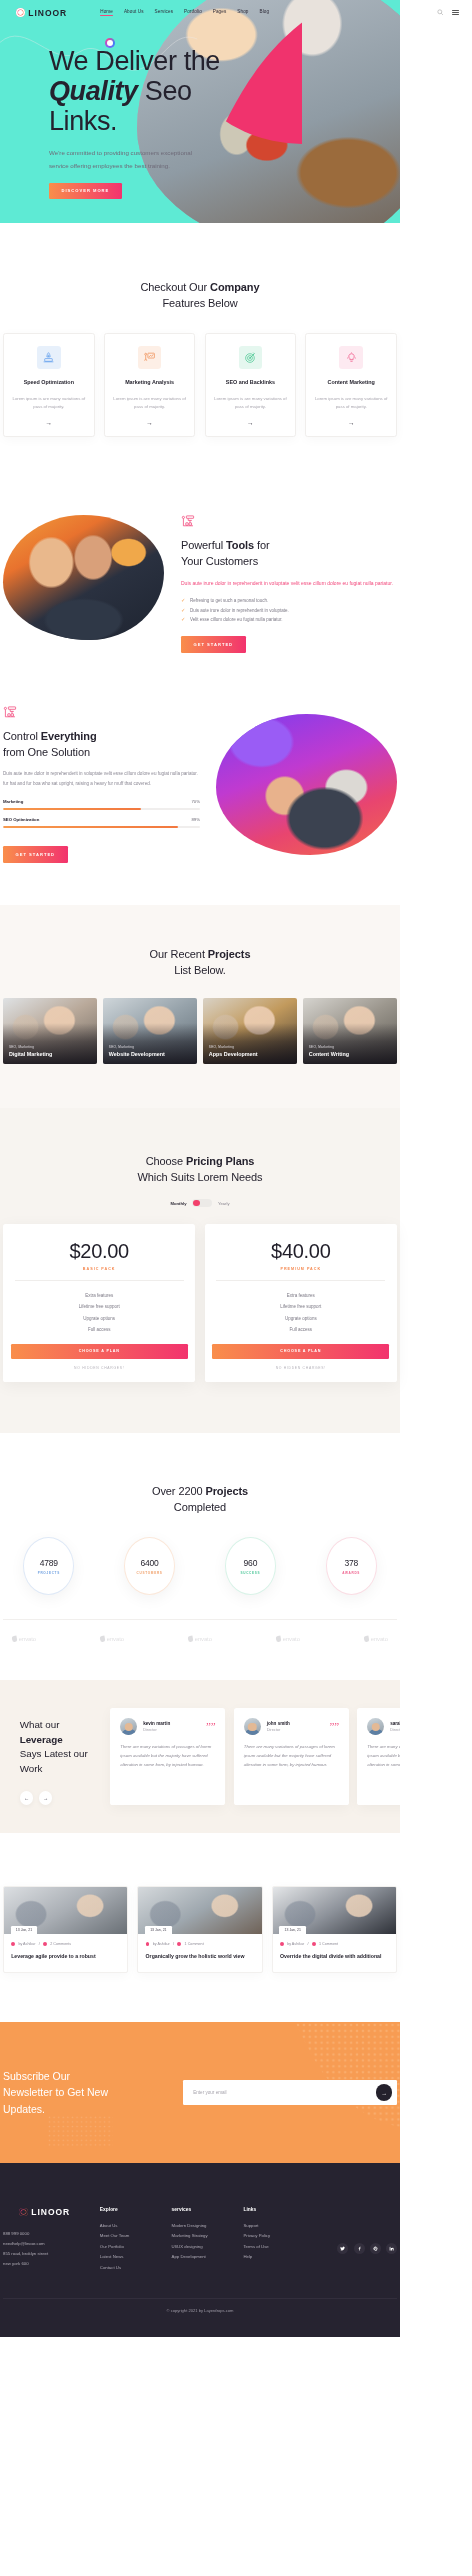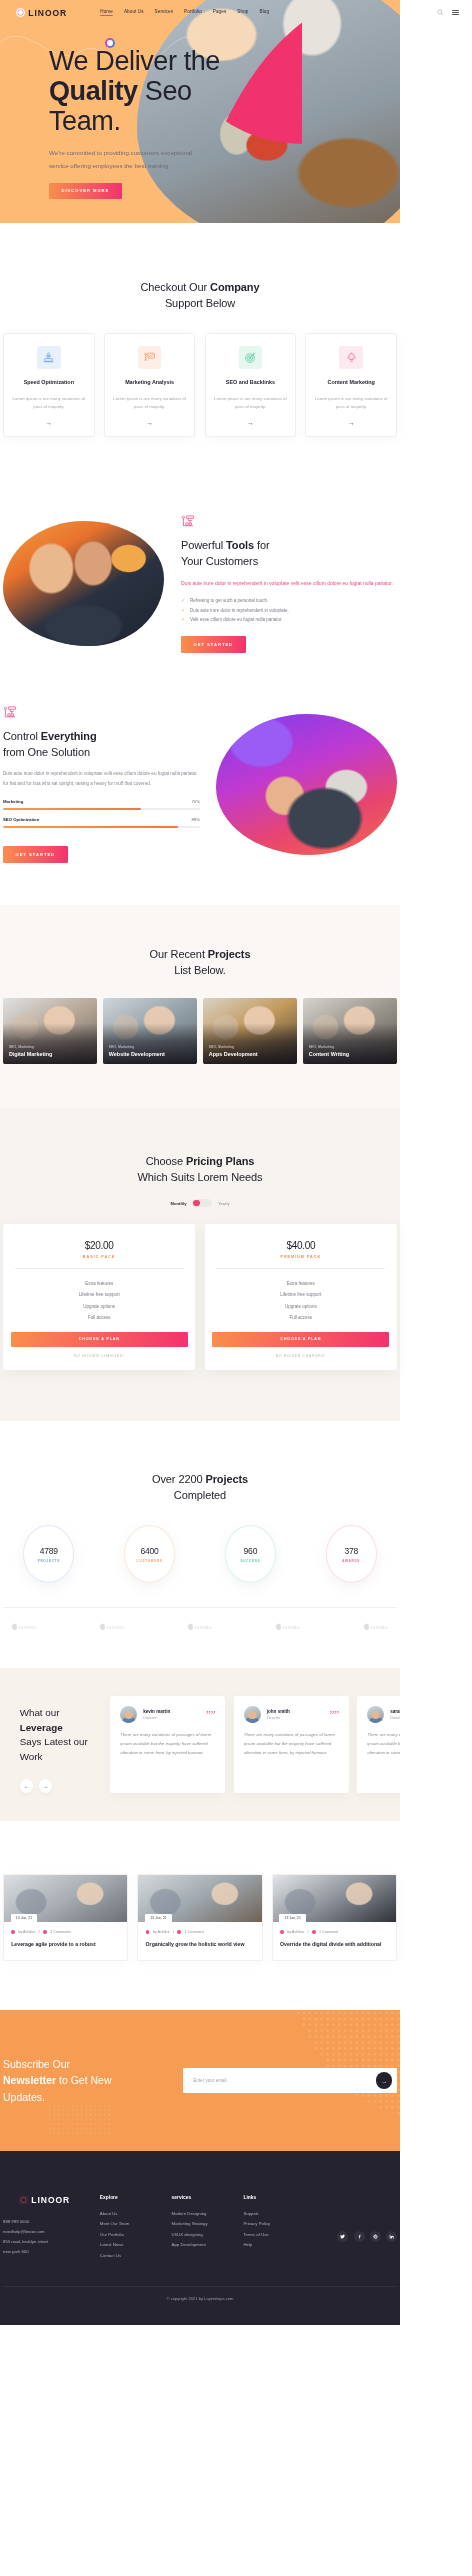--- a/index.html
+++ b/index.html
@@ -22,39 +22,39 @@
   .logo-mark:after{content:"";position:absolute;inset:2.1px;border-radius:50%;background:#fff;}
   .logo-text{font-weight:700;font-size:8.5px;letter-spacing:1px;color:#21212b;}
   .nav{display:flex;align-items:center;gap:11px;margin-left:33px;}
   .nav a{font-size:4.6px;color:#2e2b38;text-decoration:none;position:relative;padding-bottom:2px;letter-spacing:0.1px;}
   .nav a.active:after{content:"";position:absolute;left:0;right:0;bottom:0;height:0.9px;background:#f2497c;border-radius:1.3px;}
   .hdr-right{margin-left:auto;display:flex;align-items:center;gap:7.9px;margin-right:13px;}
   .ico{width:6.6px;height:6.6px;opacity:.6;}
   .burger div{width:7.2px;height:0.8px;background:#555;margin:1.4px 0;border-radius:1.3px;}
 
   
-  .hero{position:relative;height:223px;overflow:hidden;background:#fdba74;}
+  .hero{position:relative;height:223px;overflow:hidden;background:#5eead4;}
   .hero-blob{position:absolute;right:-39px;top:-26px;width:302px;height:276px;
     border-radius:52% 48% 44% 56%/56% 48% 52% 44%;
     background:linear-gradient(135deg,#c3cbd3 0%,#9aa5ae 35%,#7d8a94 100%);
     overflow:hidden;}
   .hero-blob:before{content:"";position:absolute;inset:0;
     background:
       radial-gradient(ellipse 79px 59px at 28% 22%, #f5d9b8 0 42%, transparent 46%),
       radial-gradient(ellipse 72px 79px at 58% 18%, #e8e2dc 0 38%, transparent 42%),
       radial-gradient(ellipse 105px 72px at 70% 72%, #9b6b3c 0 45%, transparent 50%),
       radial-gradient(ellipse 39px 29.5px at 43% 62%, #d3462f 0 50%, transparent 55%),
       radial-gradient(ellipse 31.5px 39px at 33% 58%, #cdc8b6 0 50%, transparent 55%),
       linear-gradient(160deg,#b9c2ca,#8f9ba4 55%,#6d5a48);}
   .hero-pink{position:absolute;right:98px;top:-19.7px;width:151px;height:164px;
     background:#f0336d;border-radius:0 0 0 100%;
     clip-path:path("M0,250 C80,200 60,60 230,0 L230,250 Z");}
   .hero-content{position:absolute;left:0;top:0;width:472px;padding:46px 0 0 49px;z-index:10;}
   h1.hero-title{font-size:27px;line-height:1.12;font-weight:400;color:#24222e;letter-spacing:-0.4px;}
-  h1.hero-title b{font-weight:700;}
+  h1.hero-title b{font-weight:700;font-style:italic;}
   .hero-sub{margin-top:10.5px;font-size:6.2px;line-height:2.0;color:#6e6a78;max-width:164px;}
   .btn-grad{display:inline-block;margin-top:10.5px;background:linear-gradient(90deg,#f98e4b,#f2336e);
     color:#fff;font-size:4.1px;font-weight:700;letter-spacing:1px;padding:5.9px 12.5px;border:none;
     border-radius:1.3px;cursor:pointer;}
   .ring-deco{position:absolute;left:105px;top:38px;width:9.8px;height:9.8px;border-radius:50%;
     border:2px solid transparent;
     background:linear-gradient(#fff,#fff) padding-box,
       conic-gradient(from 90deg,#3b82f6,#8b5cf6,#ec4899,#3b82f6) border-box;z-index:11;}
   .swirl{position:absolute;left:0;top:16.4px;width:217px;height:79px;z-index:5;opacity:.5;}
 
@@ -66,21 +66,21 @@
   .features{padding:41px 0 26px;}
   .feat-grid{display:flex;gap:9.2px;margin-top:21px;}
   .feat-card{flex:1;background:#fff;border:0.7px solid #f0eeec;border-radius:2.6px;
     padding:11.8px 7.9px 10.5px;text-align:center;box-shadow:0 2.6px 10.5px rgba(0,0,0,.03);}
   .feat-ico{width:23.6px;height:23.6px;border-radius:3.3px;margin:0 auto 9.2px;display:flex;align-items:center;justify-content:center;}
   .feat-name{font-size:5.4px;font-weight:700;line-height:1.75;color:#211f2a;}
   .feat-desc{font-size:4.3px;line-height:2.0;color:#a8a5ae;margin-top:6.6px;}
   .feat-arrow{margin-top:7.2px;font-size:6.6px;color:#3a3744;}
 
   
-  .tools{padding:19.7px 0 22px;display:flex;align-items:center;gap:17px;}
+  .tools{padding:19.7px 0 22px;display:flex;align-items:flex-start;gap:17px;}
   .tools-img{width:161px;height:125px;flex:none;position:relative;}
   .tools-blob{position:absolute;inset:0;border-radius:50% 50% 46% 54%/54% 46% 54% 46%;overflow:hidden;
     background:linear-gradient(150deg,#f2a03d 0%,#e8722e 28%,#2a3140 58%,#1e2430 100%);}
   .tools-blob:before{content:"";position:absolute;inset:0;
     background:
       radial-gradient(ellipse 46px 52px at 30% 38%,#e9b88c 0 45%,transparent 50%),
       radial-gradient(ellipse 39px 46px at 56% 34%,#d9a07a 0 45%,transparent 50%),
       radial-gradient(ellipse 72px 39px at 50% 84%,#2f3847 0 50%,transparent 56%),
       radial-gradient(ellipse 33px 26px at 78% 30%,#f0a84a 0 50%,transparent 55%);}
   .tools-txt{flex:1;}
@@ -132,21 +132,21 @@
   
   .pricing{padding:30px 0 35px;background:#f7f4f0;}
   .toggle-row{display:flex;align-items:center;justify-content:center;gap:5.9px;margin-top:13px;}
   .tg-lbl{font-size:4.2px;font-weight:700;color:#2d2a36;}
   .tg-lbl.off{font-weight:400;color:#89858f;}
   .toggle{width:19.7px;height:8.5px;border-radius:5.2px;background:#eceae7;position:relative;cursor:pointer;}
   .knob{position:absolute;left:1px;top:1px;width:6.4px;height:6.4px;border-radius:50%;background:#f2416b;}
   .price-grid{display:flex;gap:9.2px;margin-top:17px;}
   .price-card{flex:1;background:#fff;border-radius:2.6px;padding:15.7px 7.9px 11.8px;text-align:center;
     box-shadow:0 3.9px 15.7px rgba(0,0,0,.05);}
-  .price-amt{font-size:10px;font-weight:400;color:#201e29;letter-spacing:-0.3px;}
+  .price-amt{font-size:20px;font-weight:400;color:#201e29;letter-spacing:-0.3px;}
   .price-pack{margin-top:3.9px;font-size:3.7px;font-weight:700;letter-spacing:1px;color:#f5874e;}
   .price-hr{height:0.7px;background:#efedeb;margin:9.2px 3.9px;}
   .price-feat{font-size:4.5px;line-height:2.5;color:#7b7884;}
   .price-btn{display:block;width:100%;margin-top:9.2px;background:linear-gradient(90deg,#f98e4b,#f2336e);
     color:#fff;font-size:3.7px;font-weight:700;letter-spacing:0.8px;padding:5.2px 0;border:none;border-radius:1.3px;cursor:pointer;}
   .price-note{margin-top:7.2px;font-size:3.4px;letter-spacing:0.7px;color:#b6b3bb;}
 
   
   .counters{padding:35px 0 19.7px;}
   .cnt-grid{display:flex;gap:9.2px;margin-top:22px;}
@@ -203,21 +203,21 @@
   .blog-meta{display:flex;align-items:center;gap:3.3px;font-size:3.7px;color:#908d98;}
   .meta-dot{width:3.9px;height:3.9px;border-radius:50%;background:#f2497c;flex:none;}
   .blog-title{margin-top:5.9px;font-size:5.2px;font-weight:700;line-height:1.75;color:#201e29;}
 
   
   .news{background:#f79c53;padding:30px 0;position:relative;overflow:hidden;}
   .dots{position:absolute;right:0;top:0;width:164px;height:105px;opacity:.5;}
   .dots2{position:absolute;left:47px;top:93px;width:66px;height:31.5px;opacity:.45;}
   .news-inner{display:flex;align-items:center;gap:15.7px;}
   .news-h{flex:none;width:164px;font-size:10.5px;line-height:1.58;color:#fff;font-weight:400;}
-  .news-h b{font-weight:700;}
+  .news-h b{font-weight:400;}
   .news-form{flex:1;background:#fff;border-radius:1.3px;display:flex;align-items:center;padding:0 4.6px 0 10.5px;height:25px;}
   .news-form input{flex:1;border:none;outline:none;font-size:4.6px;color:#55525d;font-family:inherit;background:transparent;}
   .news-form input::placeholder{color:#a7a4ad;}
   .news-btn{width:16.4px;height:16.4px;border-radius:50%;background:#24212c;color:#fff;border:none;
     display:flex;align-items:center;justify-content:center;font-size:5.9px;cursor:pointer;}
 
   
   .footer{background:#262330;padding:27.6px 0 0;position:relative;overflow:hidden;}
   .f-inner{display:flex;gap:11.8px;}
   .f-brand{width:85px;flex:none;}
@@ -271,32 +271,32 @@
     <svg class="swirl" viewBox="0 0 330 120">
       <path d="M0 40 C40 5 80 80 120 55 C160 30 175 95 215 80 C250 66 265 20 300 35" fill="none" stroke="#eceaea" stroke-width="1.2"></path>
     </svg>
     <div class="hero-blob"></div>
     <div class="hero-pink"></div>
     <div class="ring-deco"></div>
     <div class="hero-content">
       <h1 class="hero-title">
         <span>We Deliver the</span><br>
         <b>Quality</b><span> Seo</span><br>
-        <span>Team.</span>
+        <span>Links.</span>
       </h1>
       <p class="hero-sub">We're committed to providing customers exceptional service offering employees the best training.</p>
       <button class="btn-grad">DISCOVER MORE</button>
     </div>
   </section>
 
   <section class="features">
     <div class="container">
       <h2 class="sec-title">
         <span>Checkout Our </span><b>Company</b><br>
-        <span>Support Below</span>
+        <span>Features Below</span>
       </h2>
       <div class="feat-grid">
 
         <div class="feat-card">
           <div class="feat-ico" style="background:#e7f0fb">
             <svg width="13" height="13" viewBox="0 0 24 24" fill="none" stroke="#5b9bed" stroke-width="1.3">
               <path d="M12 3c2 2 3 5 3 8H9c0-3 1-6 3-8z"></path>
                 <circle cx="12" cy="9" r="1.2"></circle>
               <rect x="5" y="14" width="14" height="5" rx="1"></rect>
                 <path d="M3 20h18"></path>

